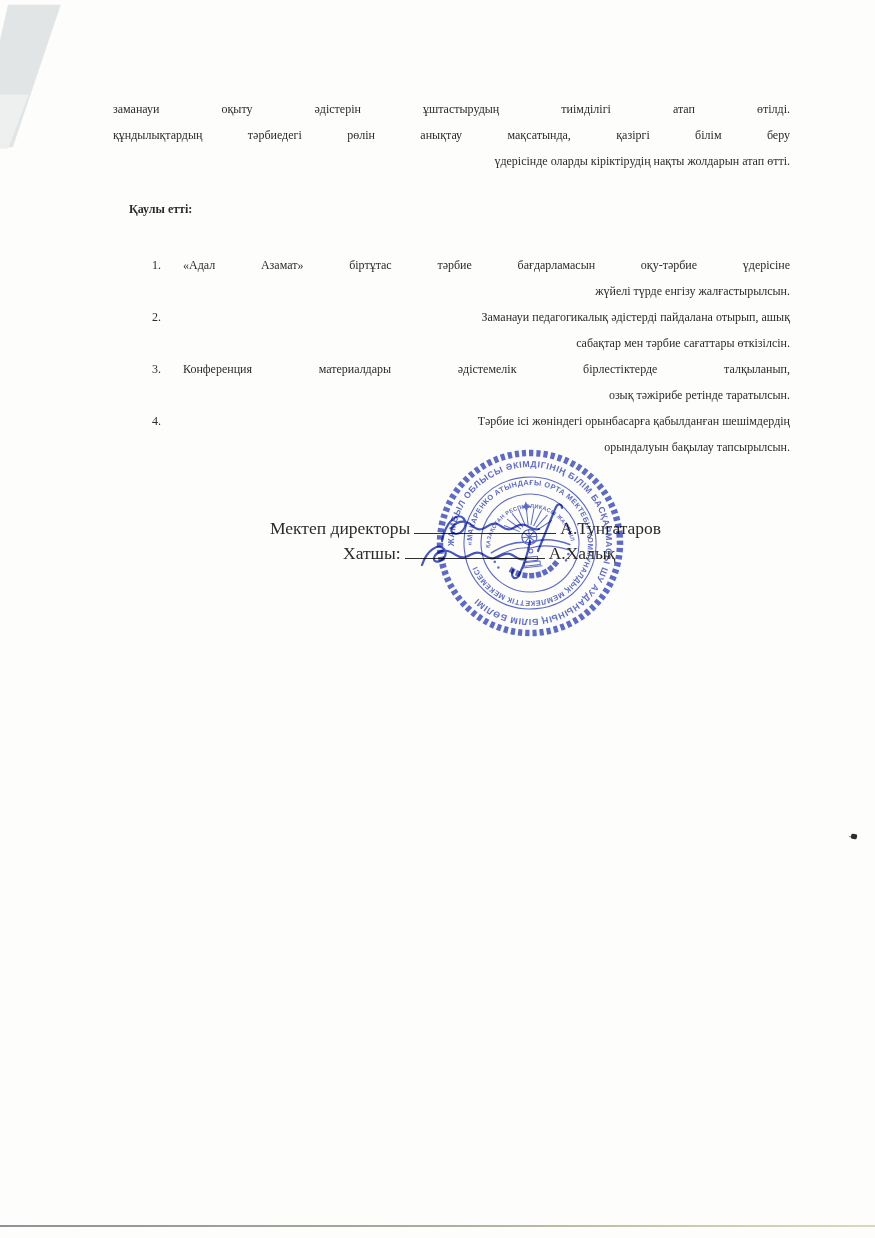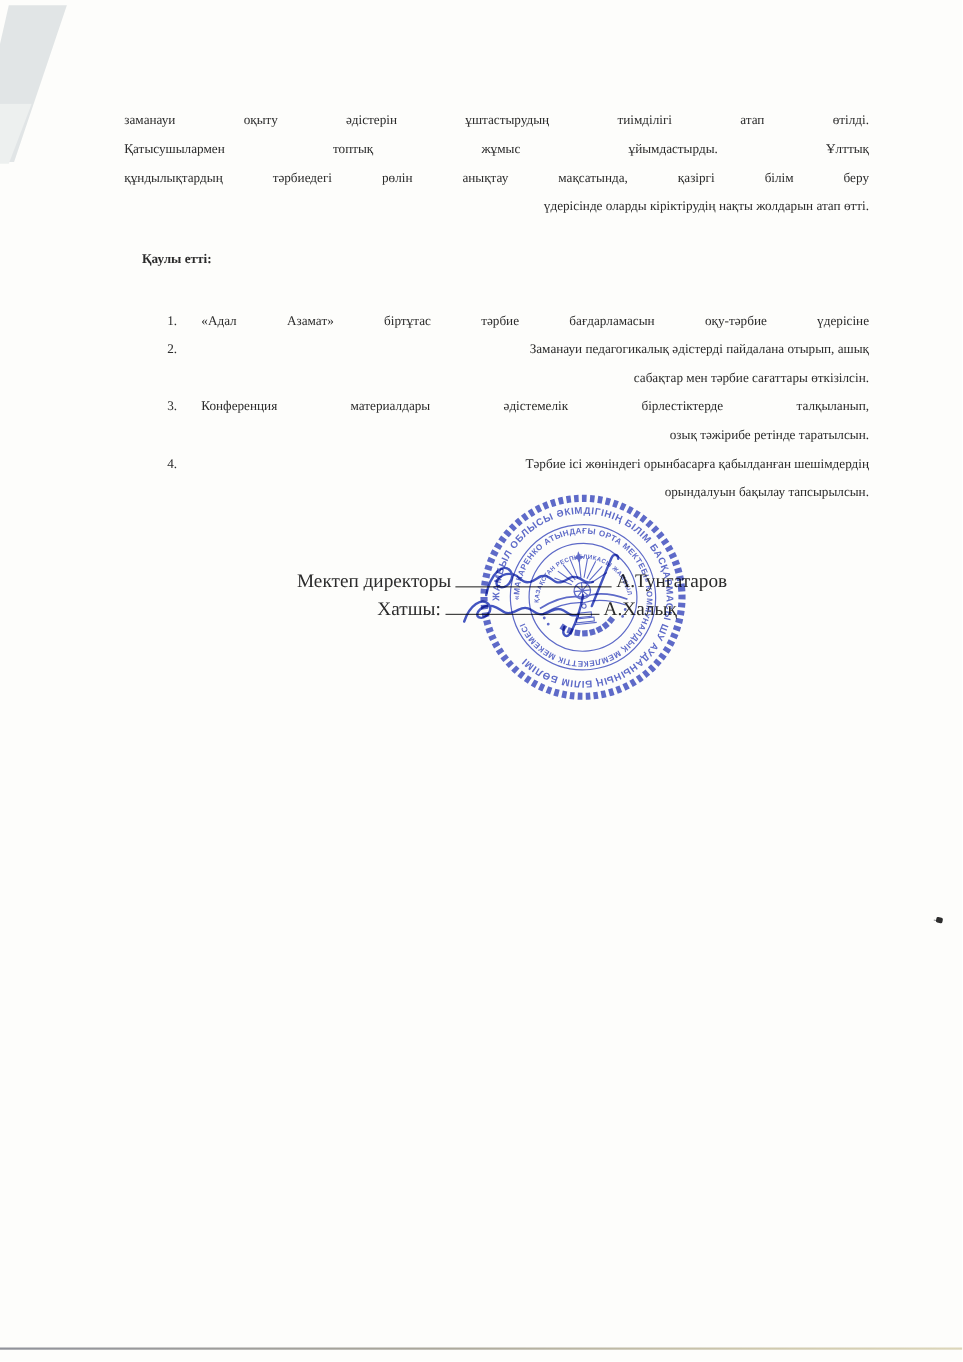--- a/index.html
+++ b/index.html
@@ -54,31 +54,31 @@
 
 <div class="page">
 
   <div class="fold">
     <div class="f1"></div>
     <div class="f2"></div>
   </div>
 
   <div class="content">
     <div class="tline just">заманауи оқыту әдістерін ұштастырудың тиімділігі атап өтілді.</div>
-    <div class="tline just">Қатысушылармен топтық жұмыс ұйымдастырды. Ұлттық</div>
     <div class="tline just">құндылықтардың тәрбиедегі рөлін анықтау мақсатында, қазіргі білім беру</div>
     <div class="tline left">үдерісінде оларды кіріктірудің нақты жолдарын атап өтті.</div>
 
     <div class="heading">Қаулы етті:</div>
 
     <div class="olist">
       <div class="oitem">
         <div class="onum">1.</div>
         <div class="obody">
           <div class="tline just">«Адал Азамат» біртұтас тәрбие бағдарламасын оқу-тәрбие үдерісіне</div>
+          <div class="tline left">жүйелі түрде енгізу жалғастырылсын.</div>
         </div>
       </div>
       <div class="oitem">
         <div class="onum">2.</div>
         <div class="obody">
           <div class="tline left">Заманауи педагогикалық әдістерді пайдалана отырып, ашық</div>
           <div class="tline left">сабақтар мен тәрбие сағаттары өткізілсін.</div>
         </div>
       </div>
       <div class="oitem">

